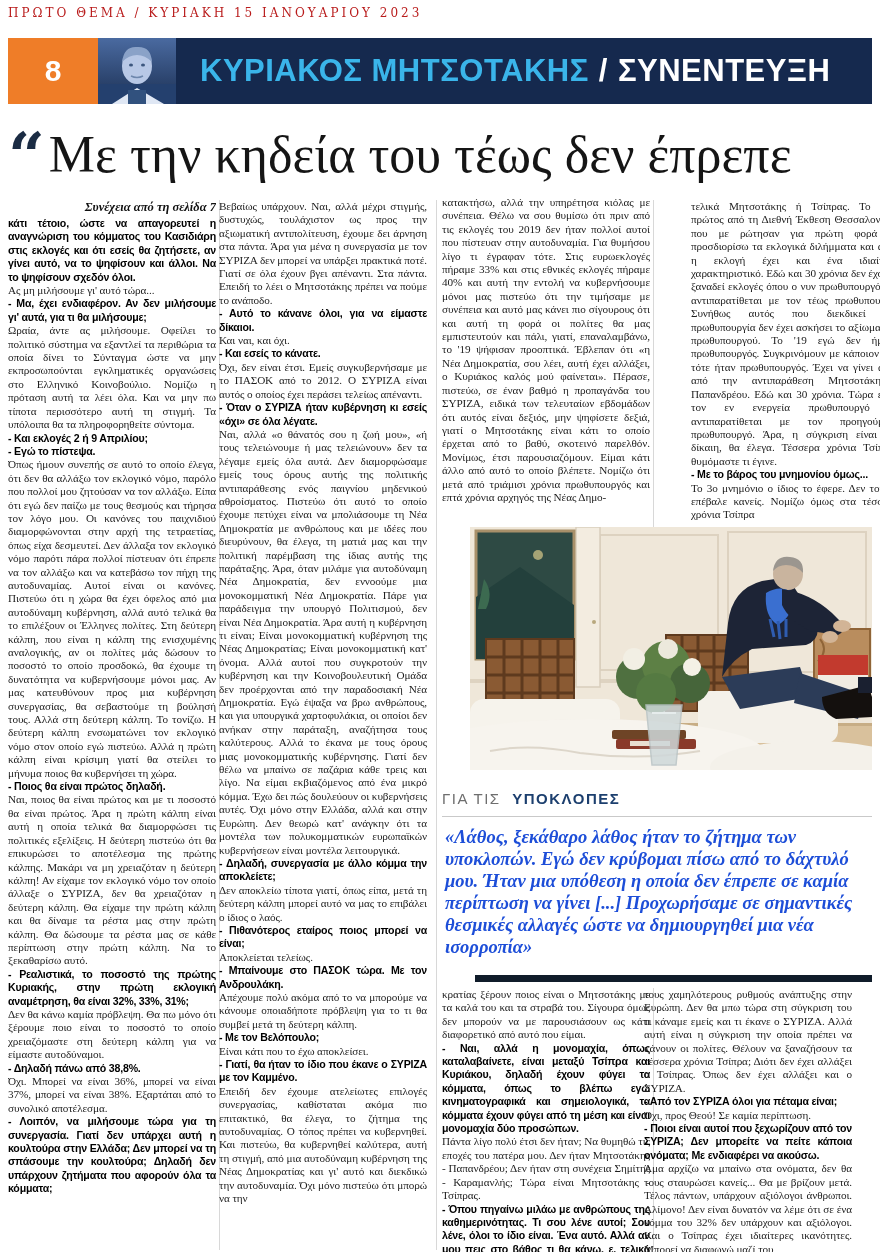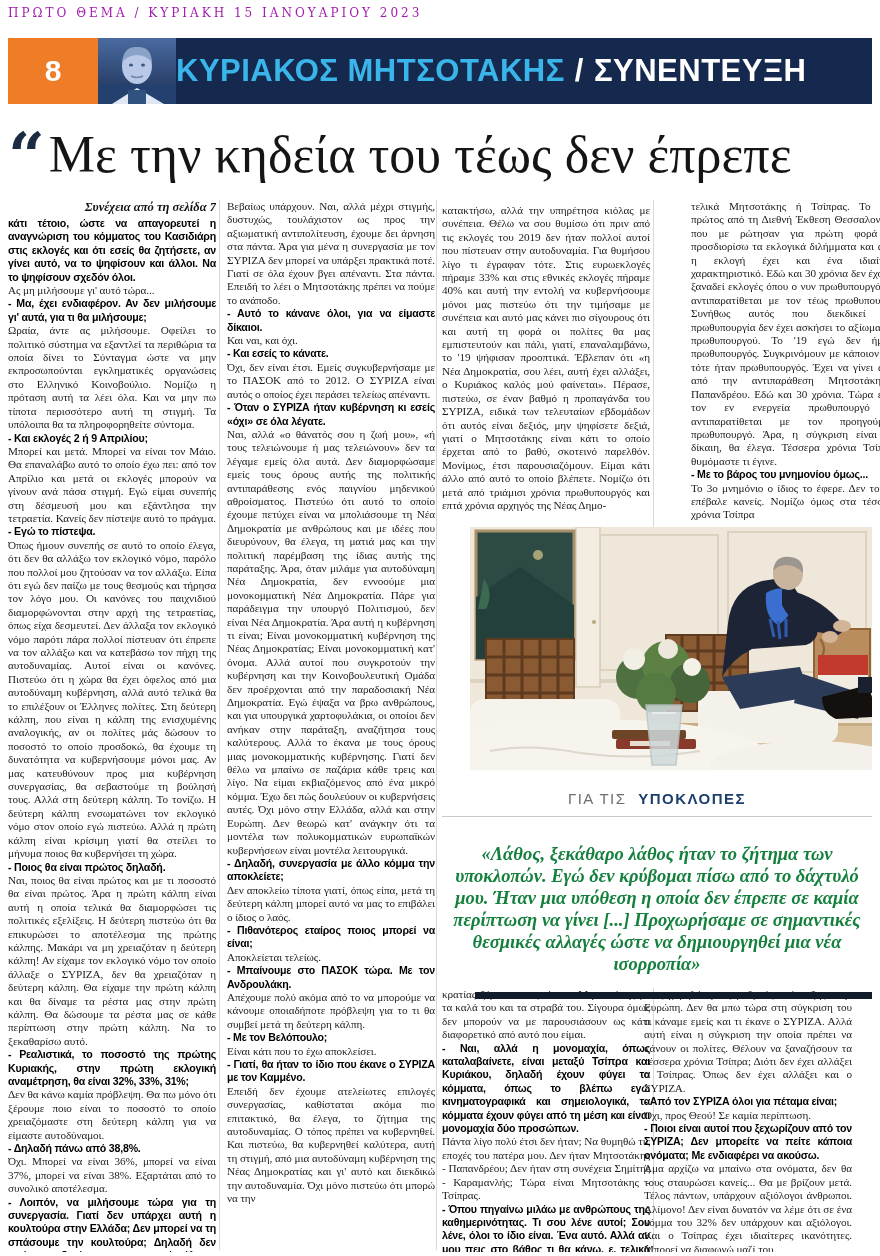--- a/index.html
+++ b/index.html
@@ -1,63 +1,63 @@
 <!DOCTYPE html>
 <html lang="el"><head>
 <meta charset="utf-8">
 <style>
   html,body{margin:0;padding:0;background:#ffffff;}
   #page{position:relative;width:880px;height:1256px;background:#fff;overflow:hidden;
         font-family:"Liberation Serif","DejaVu Serif",serif;}
 
   .masthead{position:absolute;left:8px;top:6px;font-family:"DejaVu Serif","Liberation Serif",serif;
-            font-size:12px;color:#a21caf;letter-spacing:3px;white-space:nowrap;}
+            font-size:12px;color:#b91c1c;letter-spacing:3px;white-space:nowrap;}
 
   .band{position:absolute;left:8px;top:38px;width:864px;height:66px;display:flex;}
   .pagenum{width:90px;height:66px;background:#ef7d28;color:#fff;display:flex;align-items:center;justify-content:center;
            font-family:"Liberation Sans","DejaVu Sans",sans-serif;font-weight:bold;font-size:30px;}
   .thumb{width:78px;height:66px;overflow:hidden;flex:none;}
-  .bandbar{flex:1;height:66px;background:#15294e;display:flex;align-items:center;
+  .bandbar{flex:1;height:66px;background:#15294e;display:flex;align-items:center;padding-left:24px;
            font-family:"Liberation Sans","DejaVu Sans",sans-serif;font-weight:bold;font-size:31px;letter-spacing:.5px;white-space:nowrap;}
   .bandbar .nm{color:#3ab5ea;}
   .bandbar .sp{color:#fff;margin:0 10px;}
   .bandbar .sc{color:#fff;}
 
   .headline{position:absolute;left:8px;top:112px;margin:0;width:872px;white-space:nowrap;
             font-weight:normal;color:#151515;font-size:52px;line-height:86px;}
   .headline .qg{color:#1b2c44;font-family:"DejaVu Serif",serif;font-weight:bold;font-size:64px;
                 vertical-align:-6px;margin-right:10px;letter-spacing:-6px;}
 
   .vrule{position:absolute;width:1px;background:#d8d8d8;}
   .r1{left:219px;top:200px;height:1050px;}
   .r2{left:436px;top:200px;height:1050px;}
   .r3a{left:653px;top:200px;height:327px;}
   .r3b{left:653px;top:988px;height:262px;}
 
   .col{position:absolute;width:208px;overflow:hidden;}
   #c1{left:8px;top:200px;height:1052px;}
-  #c2{left:227px;top:200px;height:1052px;}
-  #c3{left:442px;top:204px;height:327px;}
+  #c2{left:219px;top:200px;height:1052px;}
+  #c3{left:442px;top:196px;height:327px;}
   #c4{left:659px;top:200px;height:340px;margin-left:32px;}
   #c5{left:442px;top:988px;height:264px;}
   #c6{left:644px;top:988px;height:264px;}
 
   .para{margin:0;text-align:justify;}
   .para.a{font:11.2px/13.4px "Liberation Serif","DejaVu Serif",serif;color:#1c1c1c;letter-spacing:-.1px;}
   .para.q,.para.qc{font:bold 10.6px/13.4px "Liberation Sans","DejaVu Sans",sans-serif;color:#000;letter-spacing:-.2px;}
   .para.lead{font:bold italic 12.5px/15px "Liberation Serif","DejaVu Serif",serif;color:#111;margin-bottom:2px;text-align:right;}
 
   .photo{position:absolute;left:470px;top:527px;width:402px;height:243px;overflow:hidden;}
 
-  .quotebox{position:absolute;left:442px;top:770px;width:430px;height:215px;background:#fff;text-align:center;}
+  .quotebox{position:absolute;left:442px;top:770px;width:430px;height:215px;background:#fff;}
   .kicker{margin-top:20px;font-family:"Liberation Sans","DejaVu Sans",sans-serif;font-size:15px;letter-spacing:1.5px;}
   .kicker .k1{color:#6e6e6e;font-weight:normal;}
   .kicker .k2{color:#1c3f6e;font-weight:bold;margin-left:6px;}
   .krule{height:1px;background:#c9c9c9;margin-top:9px;}
-  .pullquote{margin:26px auto 0;max-width:424px;font:bold italic 18.5px/22px "Liberation Serif","DejaVu Serif",serif;color:#15803d;}
+  .pullquote{margin:9px auto 0;max-width:424px;font:bold italic 18.5px/22px "Liberation Serif","DejaVu Serif",serif;color:#1d4ed8;}
   .qbar{height:7px;background:#101c2a;margin:17px 0 0 33px;width:397px;}
 </style>
 </head>
 <body>
 
 <div id="page">
 
   <div class="masthead">ΠΡΩΤΟ ΘΕΜΑ / ΚΥΡΙΑΚΗ 15 ΙΑΝΟΥΑΡΙΟΥ 2023</div>
 
   <div class="band">
@@ -95,21 +95,20 @@
   <div class="vrule r3a"></div>
   <div class="vrule r3b"></div>
 
   <div class="col" id="c1">
       <p class="para lead">Συνέχεια από τη σελίδα 7</p>
       <p class="para qc">κάτι τέτοιο, ώστε να απαγορευτεί η αναγνώριση του κόμματος του Κασιδιάρη στις εκλογές και ότι εσείς θα ζητήσετε, αν γίνει αυτό, να το ψηφίσουν και άλλοι. Να το ψηφίσουν σχεδόν όλοι.</p>
       <p class="para a">Ας μη μιλήσουμε γι' αυτό τώρα...</p>
       <p class="para q">- Μα, έχει ενδιαφέρον. Αν δεν μιλήσουμε γι' αυτά, για τι θα μιλήσουμε;</p>
       <p class="para a">Ωραία, άντε ας μιλήσουμε. Οφείλει το πολιτικό σύστημα να εξαντλεί τα περιθώρια τα οποία δίνει το Σύνταγμα ώστε να μην εκπροσωπούνται εγκληματικές οργανώσεις στο Ελληνικό Κοινοβούλιο. Νομίζω η πρόταση αυτή τα λέει όλα. Και να μην πω τίποτα περισσότερο αυτή τη στιγμή. Τα υπόλοιπα θα τα πληροφορηθείτε σύντομα.</p>
       <p class="para q">- Και εκλογές 2 ή 9 Απριλίου;</p>
-      <p class="para a">Μπορεί και μετά. Μπορεί να είναι τον Μάιο. Θα επαναλάβω αυτό το οποίο έχω πει: από τον Απρίλιο και μετά οι εκλογές μπορούν να γίνουν ανά πάσα στιγμή. Εγώ είμαι συνεπής στη δέσμευσή μου και εξάντλησα την τετραετία. Κανείς δεν πίστεψε αυτό το πράγμα.</p>
       <p class="para q">- Εγώ το πίστεψα.</p>
       <p class="para a">Όπως ήμουν συνεπής σε αυτό το οποίο έλεγα, ότι δεν θα αλλάξω τον εκλογικό νόμο, παρόλο που πολλοί μου ζητούσαν να τον αλλάξω. Είπα ότι εγώ δεν παίζω με τους θεσμούς και τήρησα τον λόγο μου. Οι κανόνες του παιχνιδιού διαμορφώνονται στην αρχή της τετραετίας, όπως είχα δεσμευτεί. Δεν άλλαξα τον εκλογικό νόμο παρότι πάρα πολλοί πίστευαν ότι έπρεπε να τον αλλάξω και να κατεβάσω τον πήχη της αυτοδυναμίας. Αυτοί είναι οι κανόνες. Πιστεύω ότι η χώρα θα έχει όφελος από μια αυτοδύναμη κυβέρνηση, αλλά αυτό τελικά θα το επιλέξουν οι Έλληνες πολίτες. Στη δεύτερη κάλπη, που είναι η κάλπη της ενισχυμένης αναλογικής, αν οι πολίτες μάς δώσουν το ποσοστό το οποίο προσδοκώ, θα έχουμε τη δυνατότητα να κυβερνήσουμε μόνοι μας. Αν μας κατευθύνουν προς μια κυβέρνηση συνεργασίας, θα σεβαστούμε τη βούλησή τους. Αλλά στη δεύτερη κάλπη. Το τονίζω. Η δεύτερη κάλπη ενσωματώνει τον εκλογικό νόμο στον οποίο εγώ πιστεύω. Αλλά η πρώτη κάλπη είναι κρίσιμη γιατί θα στείλει το μήνυμα ποιος θα κυβερνήσει τη χώρα.</p>
       <p class="para q">- Ποιος θα είναι πρώτος δηλαδή.</p>
       <p class="para a">Ναι, ποιος θα είναι πρώτος και με τι ποσοστό θα είναι πρώτος. Άρα η πρώτη κάλπη είναι αυτή η οποία τελικά θα διαμορφώσει τις πολιτικές εξελίξεις. Η δεύτερη πιστεύω ότι θα επικυρώσει το αποτέλεσμα της πρώτης κάλπης. Μακάρι να μη χρειαζόταν η δεύτερη κάλπη! Αν είχαμε τον εκλογικό νόμο τον οποίο άλλαξε ο ΣΥΡΙΖΑ, δεν θα χρειαζόταν η δεύτερη κάλπη. Θα είχαμε την πρώτη κάλπη και θα δίναμε τα ρέστα μας στην πρώτη κάλπη. Θα δώσουμε τα ρέστα μας σε κάθε περίπτωση στην πρώτη κάλπη. Να το ξεκαθαρίσω αυτό.</p>
       <p class="para q">- Ρεαλιστικά, το ποσοστό της πρώτης Κυριακής, στην πρώτη εκλογική αναμέτρηση, θα είναι 32%, 33%, 31%;</p>
       <p class="para a">Δεν θα κάνω καμία πρόβλεψη. Θα πω μόνο ότι ξέρουμε ποιο είναι το ποσοστό το οποίο χρειαζόμαστε στη δεύτερη κάλπη για να είμαστε αυτοδύναμοι.</p>
       <p class="para q">- Δηλαδή πάνω από 38,8%.</p>
       <p class="para a">Όχι. Μπορεί να είναι 36%, μπορεί να είναι 37%, μπορεί να είναι 38%. Εξαρτάται από το συνολικό αποτέλεσμα.</p>
       <p class="para q">- Λοιπόν, να μιλήσουμε τώρα για τη συνεργασία. Γιατί δεν υπάρχει αυτή η κουλτούρα στην Ελλάδα; Δεν μπορεί να τη σπάσουμε την κουλτούρα; Δηλαδή δεν υπάρχουν ζητήματα που αφορούν όλα τα κόμματα;</p>
     </div>

